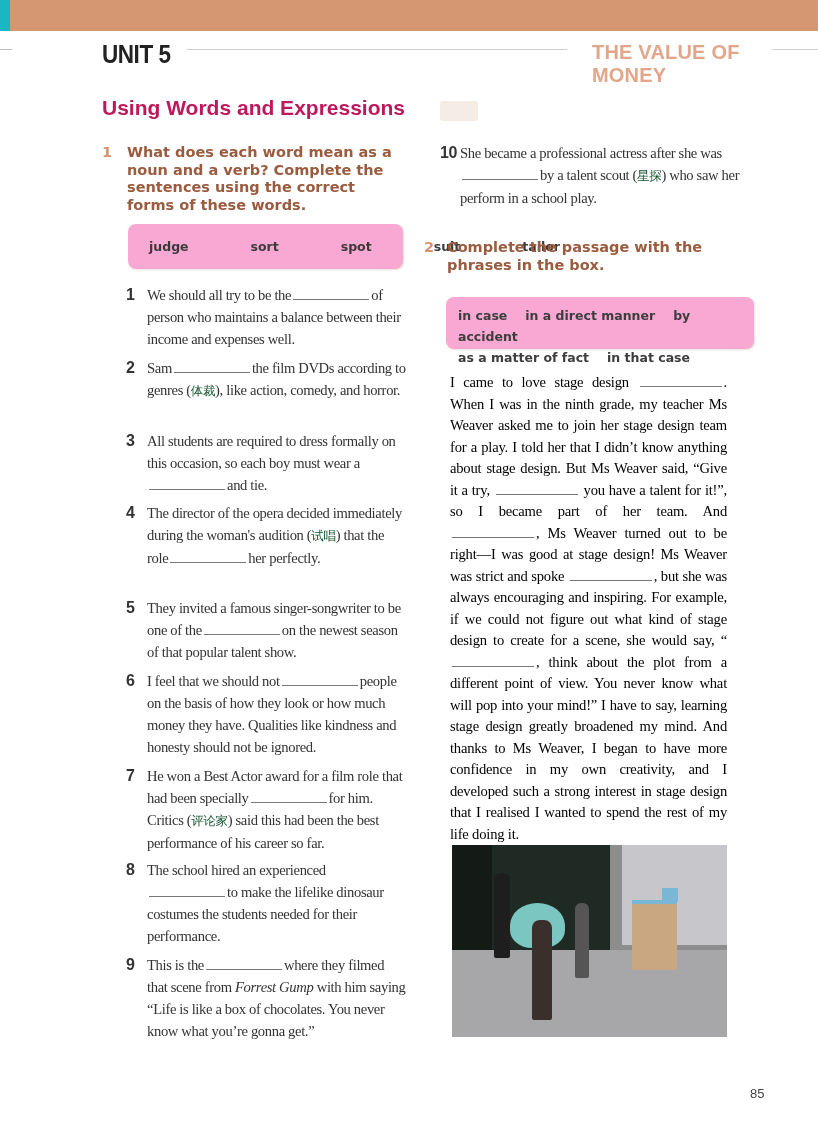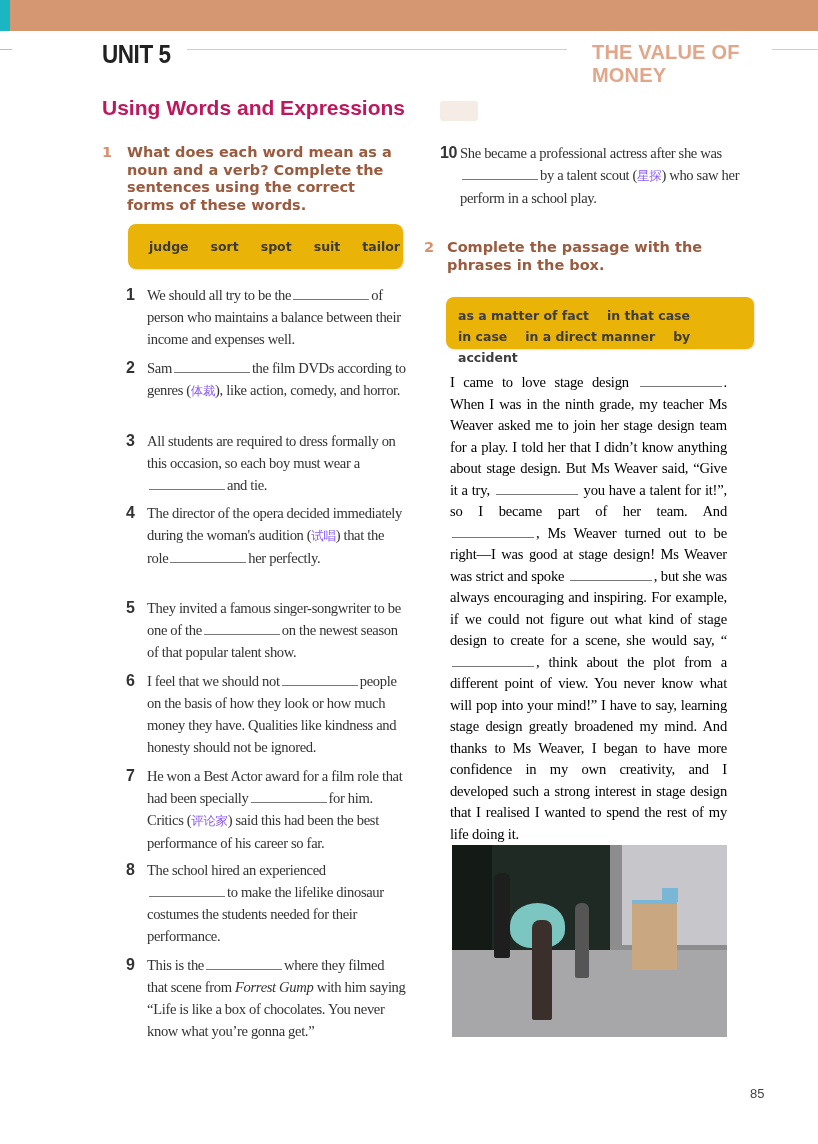--- a/index.html
+++ b/index.html
@@ -15,31 +15,31 @@
   .unit-subtitle { position: absolute; left: 592px; top: 41px; font-family: "Liberation Sans", "DejaVu Sans", sans-serif; font-weight: bold; font-size: 20px; color: #e2a68a; letter-spacing: 0.2px; }
   .right-rule { position: absolute; left: 772px; top: 49px; width: 46px; height: 1px; background: #cfcfcf; }
 
   .section-title { position: absolute; left: 102px; top: 96px; font-family: "Liberation Sans", "DejaVu Sans", sans-serif; font-weight: bold; font-size: 21px; color: #be185d; }
   .section-smudge { position: absolute; left: 440px; top: 101px; width: 38px; height: 20px; background: #f6ece6; border-radius: 3px; }
 
   .ex-head { position: absolute; font-family: "DejaVu Sans", "Liberation Sans", sans-serif; font-weight: bold; font-size: 14.5px; line-height: 17.5px; color: #9a5b3e; }
   .ex-head .num { position: absolute; left: 0; top: 0; color: #d9906c; }
   .ex-head .txt { display: block; padding-left: 25px; }
 
-  .word-box { position: absolute; background: #eab308; border-radius: 8px; box-shadow: 1px 1px 2px rgba(200,160,140,0.35); font-family: "DejaVu Sans", "Liberation Sans", sans-serif; font-weight: bold; font-size: 12.5px; color: #3a3a3a; }
+  .word-box { position: absolute; background: #f9a8d4; border-radius: 8px; box-shadow: 1px 1px 2px rgba(200,160,140,0.35); font-family: "DejaVu Sans", "Liberation Sans", sans-serif; font-weight: bold; font-size: 12.5px; color: #3a3a3a; gap: 40px; }
   .word-box.w1 { left: 128px; top: 224px; width: 275px; height: 45px; display: flex; align-items: center; padding-left: 21px; }
   .word-box.w1 span { margin-right: 22px; }
   .word-box.w2 { left: 446px; top: 297px; width: 308px; height: 52px; padding: 8px 0 0 12px; font-weight: normal; font-size: 12.5px; line-height: 21px; }
   .word-box.w2 .row span { margin-right: 14px; font-weight: bold; color: #3d3d3d; }
 
   .item { position: absolute; left: 126px; width: 280px; font-size: 14.6px; line-height: 22px; letter-spacing: -0.35px; color: #333; }
   .item .n { position: absolute; left: 0; top: 0; font-family: "Liberation Sans", "DejaVu Sans", sans-serif; font-weight: bold; font-size: 16px; color: #333; }
   .item .t { display: block; padding-left: 21px; }
   .blank { display: inline-block; width: 76px; border-bottom: 1px solid #777; height: 14px; vertical-align: baseline; margin: 0 2px; }
-  .cn { color: #8b5cf6; font-size: 12.5px; }
+  .cn { color: #14532d; font-size: 12.5px; }
   .it { font-style: italic; margin-top: 28px; }
 
   .item10 { left: 440px; width: 300px; }
   .item10 .t { padding-left: 20px; }
 
   .passage { position: absolute; left: 450px; top: 372px; width: 277px; font-size: 14.6px; line-height: 21.5px; color: #000000; text-align: justify; letter-spacing: -0.2px; }
   .passage .blank { width: 82px; }
 
   .photo { position: absolute; left: 452px; top: 845px; width: 275px; height: 192px; background: #8d8d8d; overflow: hidden; }
   .photo .curtain { position: absolute; left: 0; top: 0; width: 158px; height: 140px; background: #1f2a24; }
@@ -133,27 +133,27 @@
   <span class="t"><span>She became a professional actress after she was</span> <span class="blank"></span><span>by a talent scout (</span><span class="cn">星探</span><span>) who saw her perform in a school play.</span></span>
 </div>
 
 <div class="ex-head" style="left:424px; top:239px; width:300px;">
   <span class="num">2</span>
   <span class="txt" style="padding-left:23px;">Complete the passage with the phrases in the box.</span>
 </div>
 
 <div class="word-box w2">
   <div class="row">
-    <span>as a matter of fact</span>
-    <span>in that case</span>
-  </div>
-  <div class="row">
     <span>in case</span>
     <span>in a direct manner</span>
     <span>by accident</span>
+  </div>
+  <div class="row">
+    <span>as a matter of fact</span>
+    <span>in that case</span>
   </div>
 </div>
 
 <div class="passage"><span>I came to love stage design</span> <span class="blank"></span><span>. When I was in the ninth grade, my teacher Ms Weaver asked me to join her stage design team for a play. I told her that I didn’t know anything about stage design. But Ms Weaver said, “Give it a try,</span> <span class="blank"></span> <span>you have a talent for it!”, so I became part of her team. And</span> <span class="blank"></span><span>, Ms Weaver turned out to be right—I was good at stage design! Ms Weaver was strict and spoke</span> <span class="blank"></span><span>, but she was always encouraging and inspiring. For example, if we could not figure out what kind of stage design to create for a scene, she would say, “</span><span class="blank"></span><span>, think about the plot from a different point of view. You never know what will pop into your mind!” I have to say, learning stage design greatly broadened my mind. And thanks to Ms Weaver, I began to have more confidence in my own creativity, and I developed such a strong interest in stage design that I realised I wanted to spend the rest of my life doing it.</span></div>
 
 <div class="photo" title="Children rehearsing a school play on a stage with a cardboard castle and a blue cloud prop">
   <div class="wall"></div>
   <div class="curtain"></div>
   <div class="curtain2"></div>
   <div class="floor"></div>

